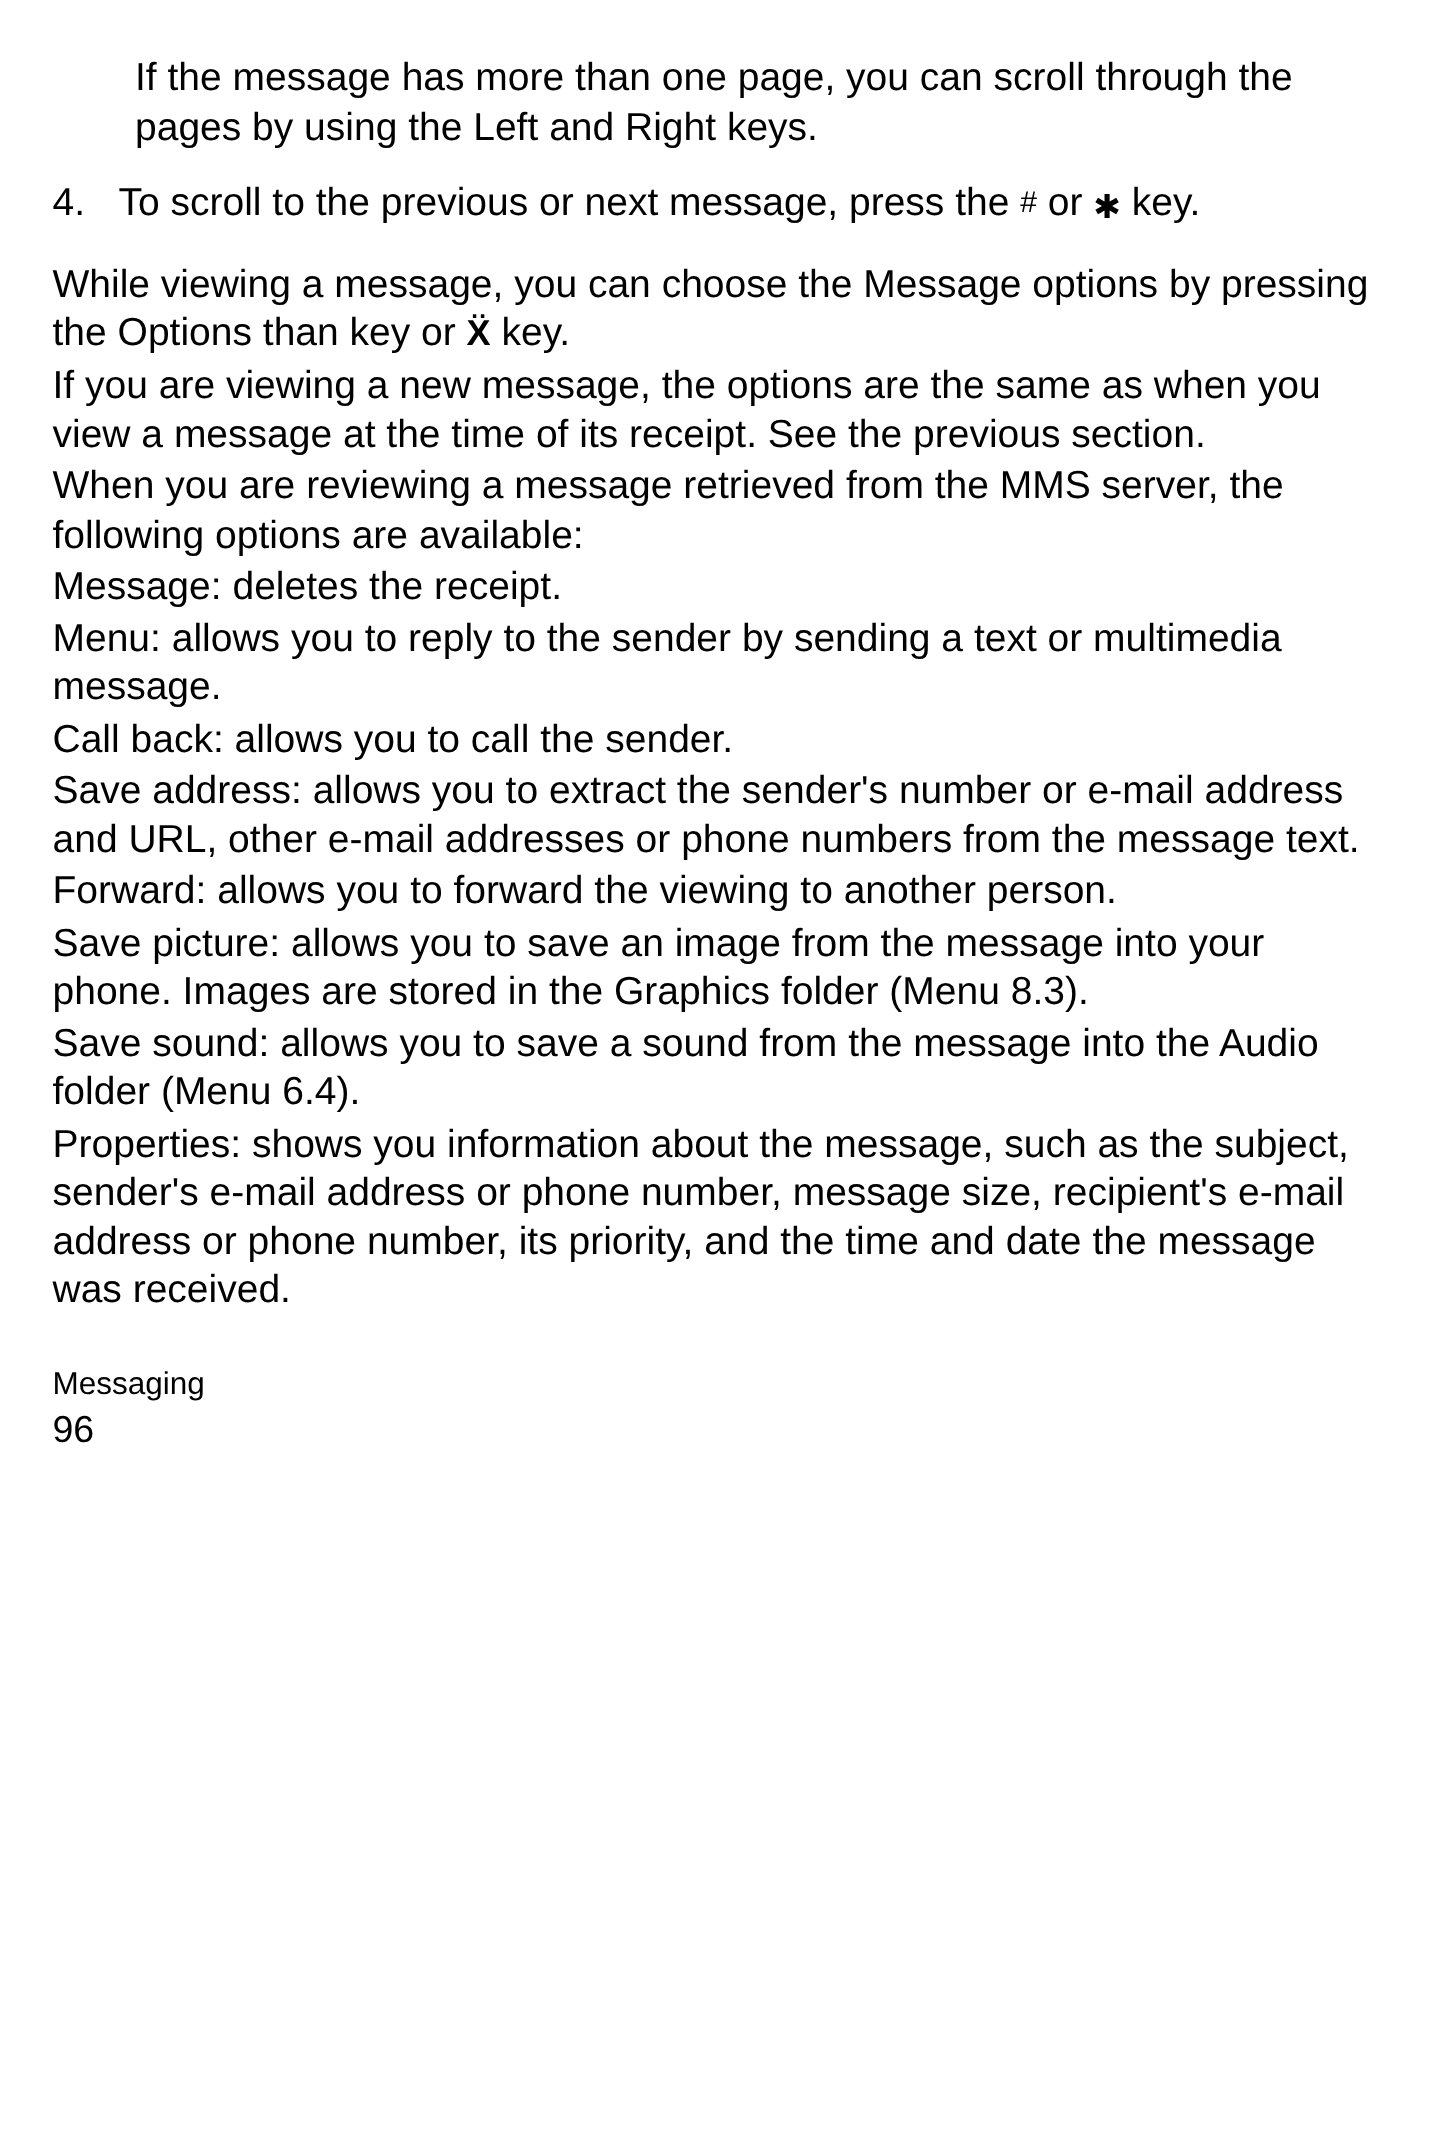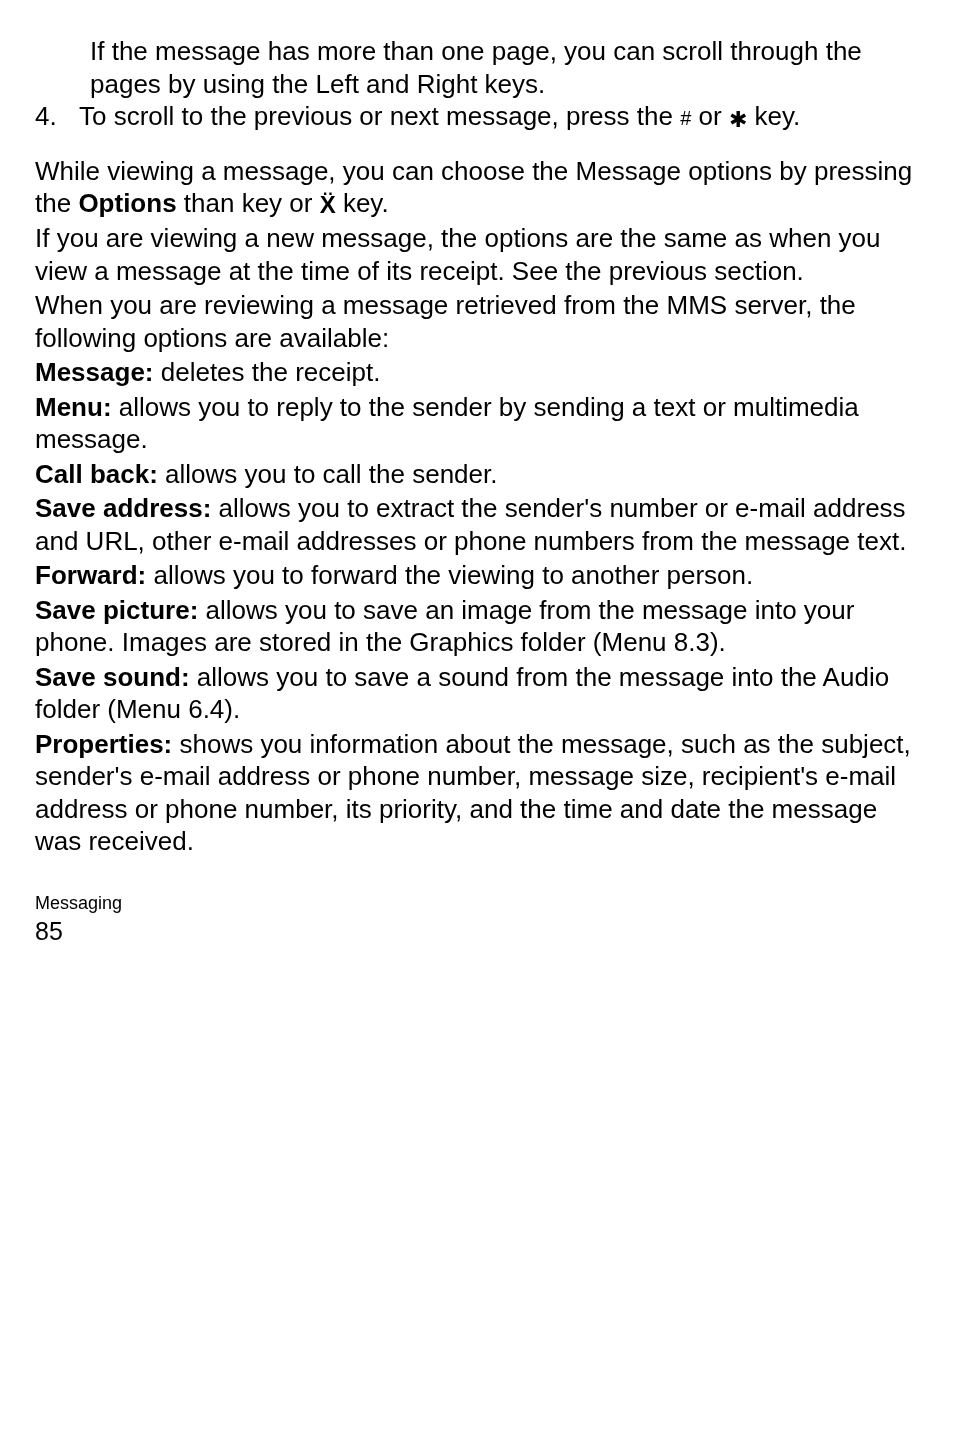--- a/index.html
+++ b/index.html
@@ -7,43 +7,44 @@
     background: #fff;
     font-family: Arial, Helvetica, sans-serif;
     color: #000;
     width: 954px;
     padding: 35px 35px 20px 35px;
     font-size: 26px;
     line-height: 1.25;
   }
   .indent-block {
     padding-left: 55px;
+    margin-bottom: 18px;
   }
   .list-item {
     display: flex;
     margin-bottom: 22px;
   }
   .list-num {
     width: 44px;
     flex-shrink: 0;
   }
   .list-body { flex: 1; }
   .para { margin-bottom: 2px; }
-  .bold { font-weight: 700; }
+  .bold { font-weight: 400; }
   .glyph {
     font-family: Arial, sans-serif;
     font-size: 22px;
     vertical-align: middle;
   }
   .hash-glyph { font-size: 20px; }
   .star-glyph { font-size: 22px; position: relative; top: 2px; }
   .x-glyph { font-weight: 700; font-size: 24px; }
   .footer {
     margin-top: 34px;
-    font-size: 18px;
+    font-size: 21px;
   }
   .page-num { font-size: 25px; margin-top: 2px; }
 </style>
 </head>
 <body>
 
 <div class="indent-block">If the message has more than one page, you can scroll through the pages by using the Left and Right keys.</div>
 
 <div class="list-item">
   <div class="list-num">4.</div>
@@ -86,13 +87,13 @@
 
 <div class="para">
   <span class="bold">Save sound:</span><span> allows you to save a sound from the message into the Audio folder (Menu 6.4).</span>
 </div>
 
 <div class="para">
   <span class="bold">Properties:</span><span> shows you information about the message, such as the subject, sender's e-mail address or phone number, message size, recipient's e-mail address or phone number, its priority, and the time and date the message was received.</span>
 </div>
 
 <div class="footer">Messaging</div>
-<div class="page-num"> 85</div>
+<div class="page-num"> 96</div>
 
 </body></html>

